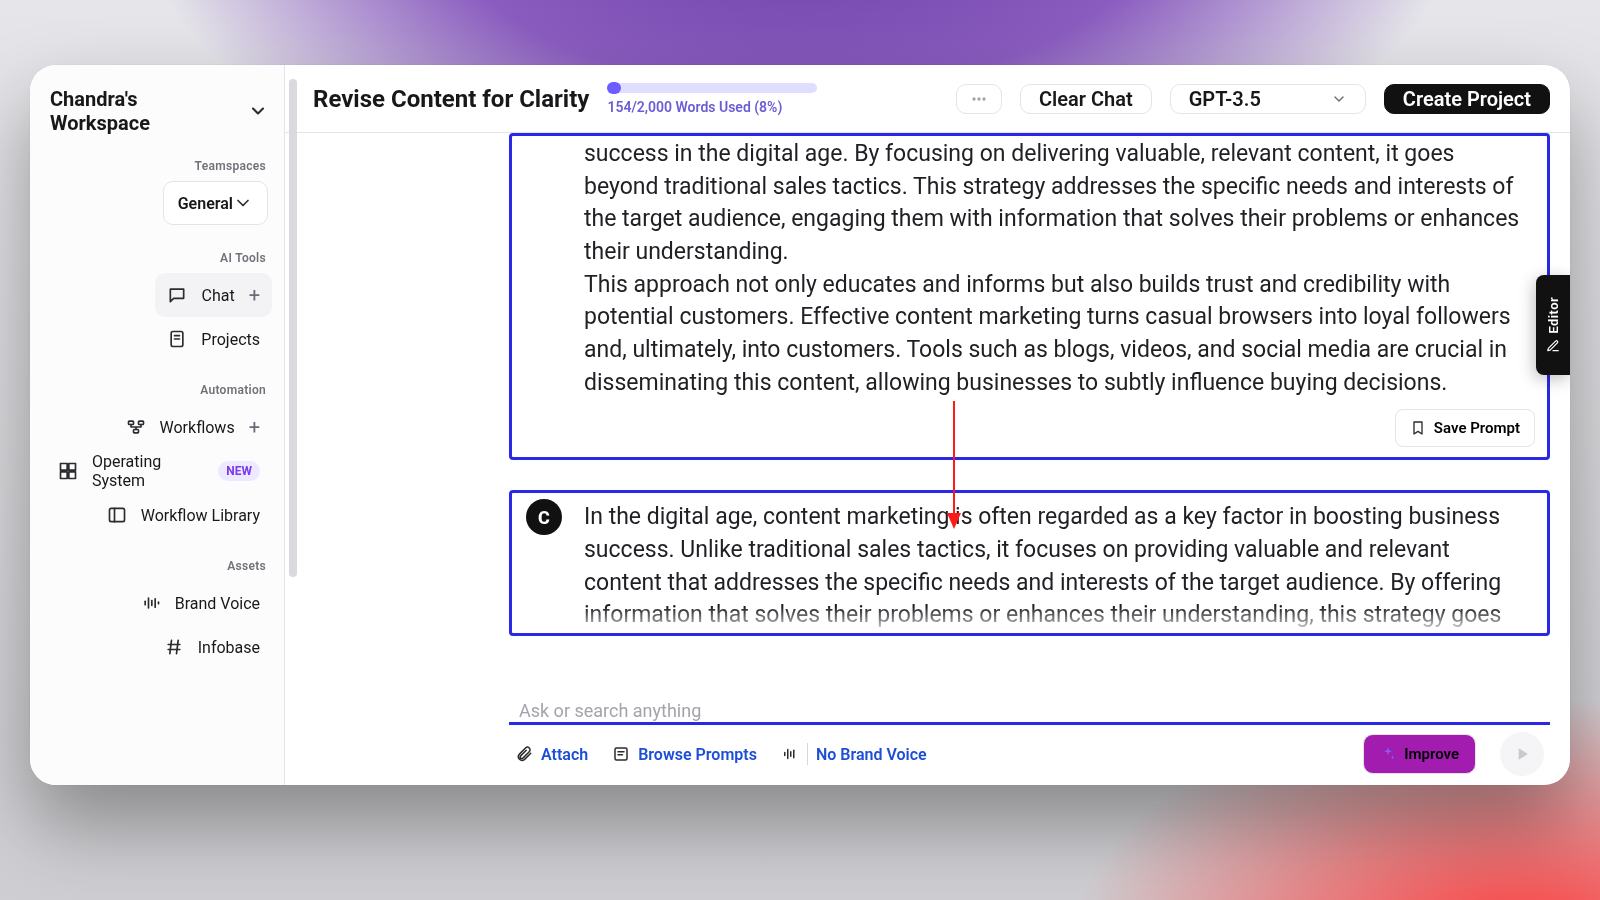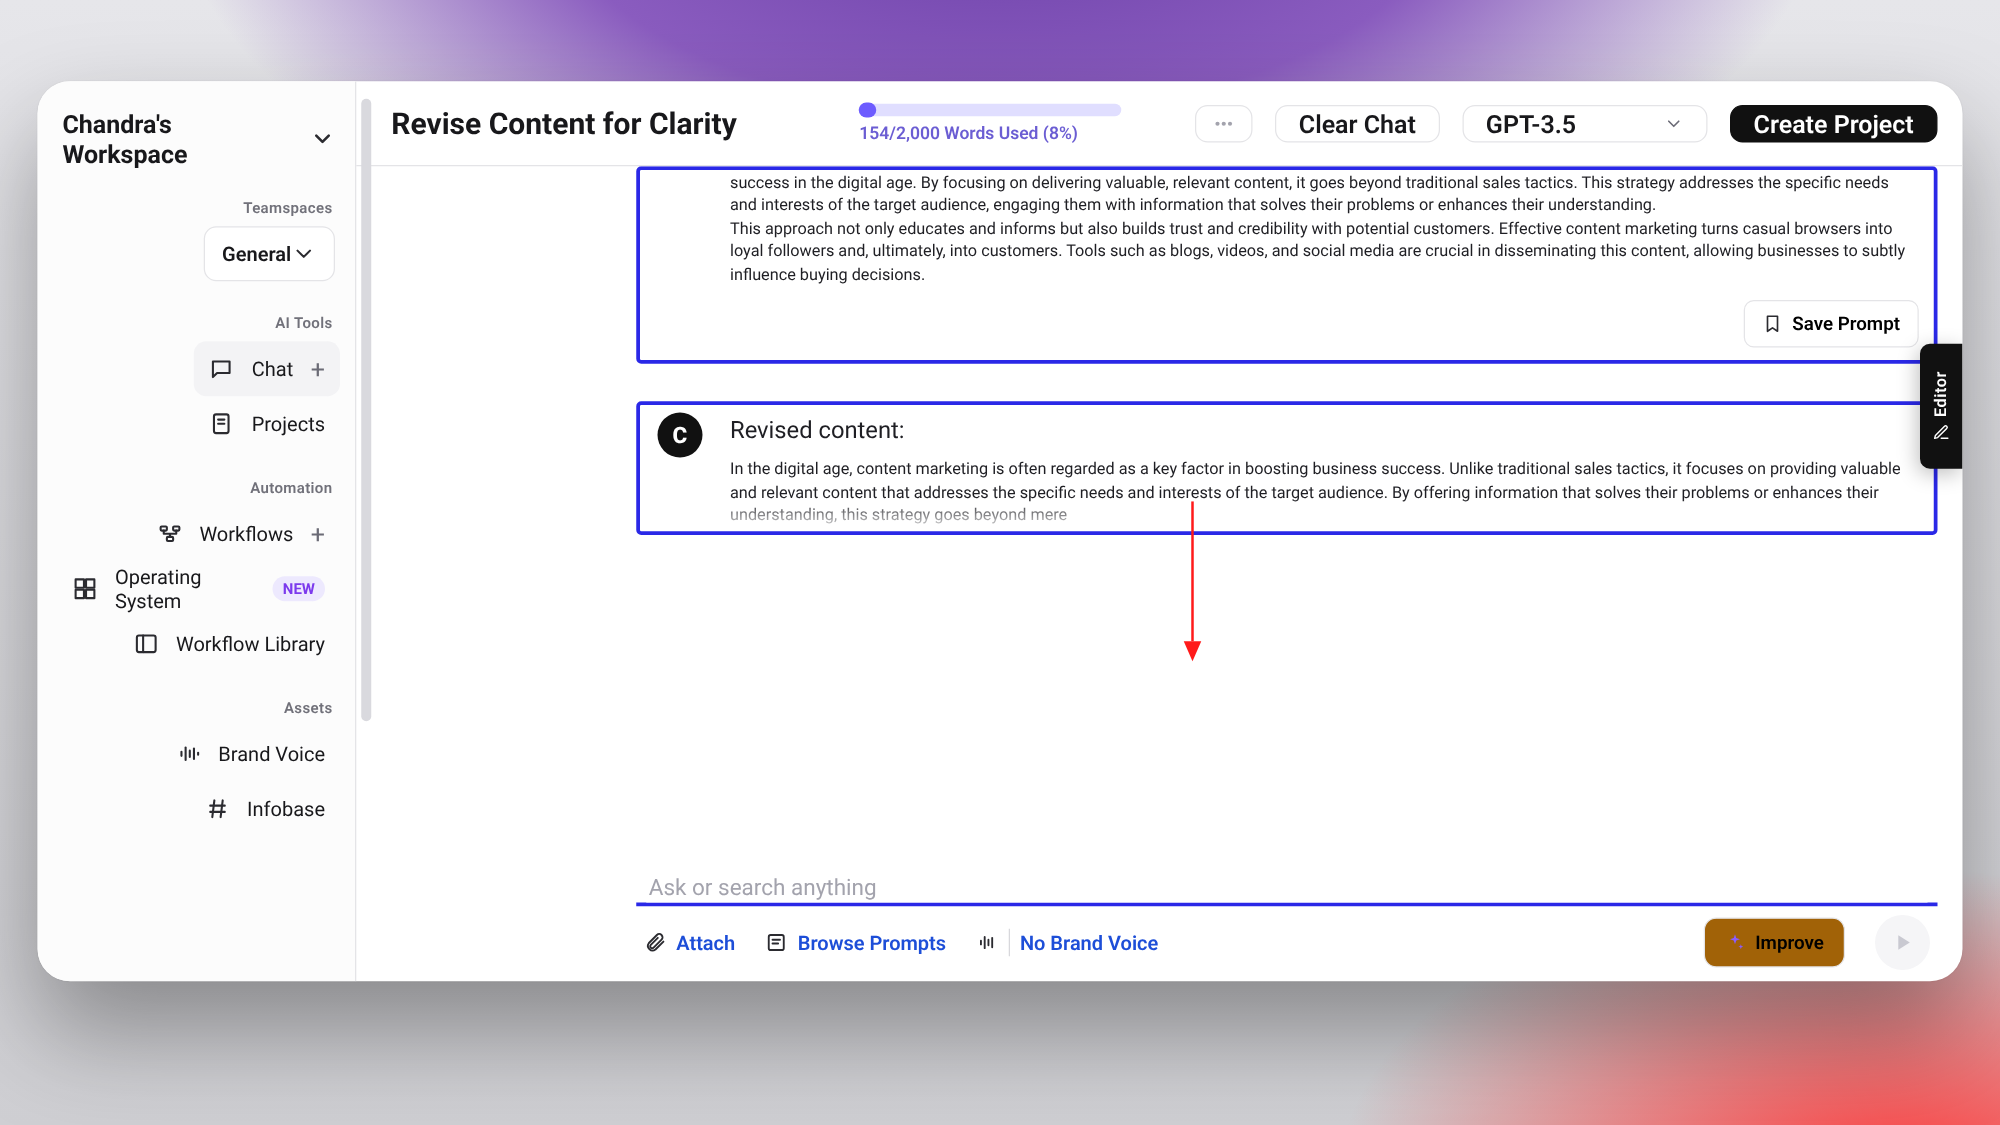--- a/index.html
+++ b/index.html
@@ -57,38 +57,38 @@
   .ustat{font-size:14px;font-weight:600;color:#6b5dd3;}
   .btn{height:30px;border:1px solid var(--border);border-radius:10px;background:#fff;display:flex;align-items:center;justify-content:center;padding:0 18px;font-size:20px;font-weight:600;color:var(--text);cursor:pointer;}
   .iconbtn{width:46px;padding:0;}
   .model{display:flex;align-items:center;gap:70px;}
   .primary{background:#111;color:#fff;border-color:#111;}
   
   .body{flex:1;position:relative;overflow:hidden;padding:0 20px 0 20px;}
   .cards{position:absolute;left:224px;right:20px;top:0;bottom:0;}
   .card{border:3px solid var(--blue);border-radius:4px;background:#fff;padding:12px 22px 14px 72px;position:relative;}
   .card + .card{margin-top:34px;}
-  .txt{font-size:13px;line-height:1.42;color:#1f1f24;}
+  .txt{font-size:23px;line-height:1.42;color:#1f1f24;}
   .save{position:absolute;right:12px;bottom:10px;height:38px;border:1px solid var(--border);border-radius:8px;background:#fff;display:flex;align-items:center;gap:8px;padding:0 14px;font-size:15px;font-weight:600;cursor:pointer;}
   .avatar{position:absolute;left:14px;top:6px;width:36px;height:36px;border-radius:999px;background:#111;color:#fff;display:flex;align-items:center;justify-content:center;font-weight:800;font-size:18px;}
   .revhead{font-size:19px;color:#1f1f24;padding-bottom:12px;}
   .fade{position:absolute;left:0;right:0;bottom:0;height:24px;background:linear-gradient(180deg,rgba(255,255,255,0),rgba(255,255,255,.85));} 
   
   .arrow{position:absolute;left:50%;top:268px;transform:translateX(16px);}
   .arrow svg{display:block;}
   
   .composer{position:absolute;left:224px;right:20px;bottom:2px;background:#fff;}
   .askwrap{border-bottom:3px solid var(--blue);height:44px;display:flex;align-items:flex-end;padding:0 8px;}
   .ask{border:none;outline:none;width:100%;font-size:18px;color:#303038;}
   .ask::placeholder{color:#a3a3ad;}
   .tools{display:flex;align-items:center;gap:24px;height:58px;padding:0 6px;}
   .tool{display:flex;align-items:center;gap:8px;font-size:16px;font-weight:600;color:#1d4ed8;cursor:pointer;}
   .divider{width:1px;height:22px;background:#d8d8dc;}
   .spacer{flex:1;}
-  .improve{border:1px solid var(--border);border-radius:10px;height:40px;display:flex;align-items:center;gap:8px;padding:0 16px;font-size:15px;font-weight:600;cursor:pointer;background:#a16207;}
+  .improve{border:1px solid var(--border);border-radius:10px;height:40px;display:flex;align-items:center;gap:8px;padding:0 16px;font-size:15px;font-weight:600;cursor:pointer;background:#a21caf;}
   .send{width:44px;height:44px;border-radius:999px;background:#f5f5f7;display:flex;align-items:center;justify-content:center;cursor:pointer;}
   
   .editor-tab{position:absolute;right:0;top:210px;width:34px;height:100px;background:#111;color:#fff;border-radius:8px 0 0 8px;display:flex;flex-direction:column;align-items:center;justify-content:center;gap:6px;cursor:pointer;box-shadow:-2px 4px 16px rgba(0,0,0,.25);}
   .editor-tab span{writing-mode:vertical-rl;transform:rotate(180deg);font-size:13px;font-weight:600;letter-spacing:.4px;}
 </style>
 </head>
 <body>
 
 <div class="window">
 
@@ -185,21 +185,21 @@
   </aside>
 
   <div class="vscroll">
       <div class="thumb"></div>
     </div>
 
   <section class="main">
     <div class="topbar">
       <div class="title">Revise Content for Clarity</div>
 
-      <div class="usage" style="margin-left:80px">
+      <div class="usage" style="">
         <div class="track">
             <div class="fill"></div>
           </div>
         <div class="ustat">154/2,000 Words Used (8%)</div>
       </div>
 
       <div class="spacer" style="flex:1"></div>
 
       <div class="btn iconbtn">
         <svg class="icon" viewBox="0 0 24 24" fill="currentColor" style="color:#a3a3ad">
@@ -232,21 +232,20 @@
                 <path d="M6 3h12v18l-6-4-6 4z"></path>
               </svg>
             <span>Save Prompt</span>
           </div>
         </div>
 
         <div class="card" style="padding-top:8px;padding-bottom:2px;margin-top:30px">
           <div class="avatar">
               <span>C</span>
             </div>
-          <div class="revhead">Revised content:</div>
           <div class="txt" style="position:relative;max-height:130px;overflow:hidden">
             <span>In the digital age, content marketing is often regarded as a key factor in boosting business success. Unlike traditional sales tactics, it focuses on providing valuable and relevant content that addresses the specific needs and interests of the target audience. By offering information that solves their problems or enhances their understanding, this strategy goes beyond mere</span>
             <div class="fade"></div>
           </div>
         </div>
       </div>
 
       <div class="arrow">
         <svg width="20" height="130" viewBox="0 0 20 130">
             <line x1="10" y1="0" x2="10" y2="112" stroke="#ff1a1a" stroke-width="2"></line>

